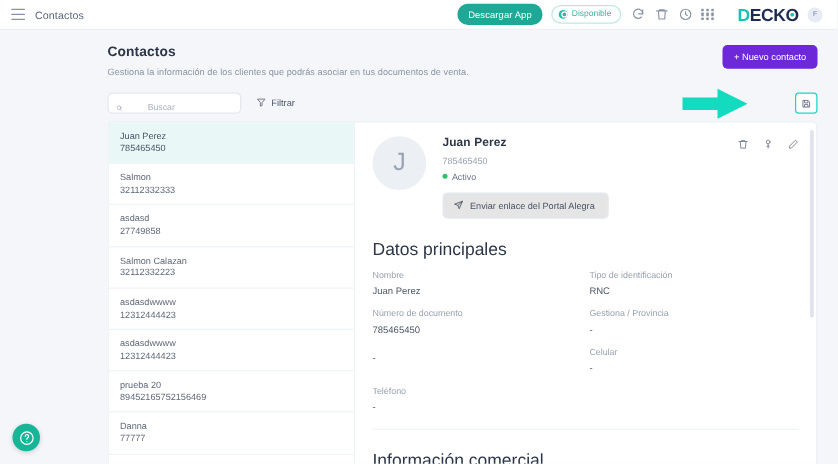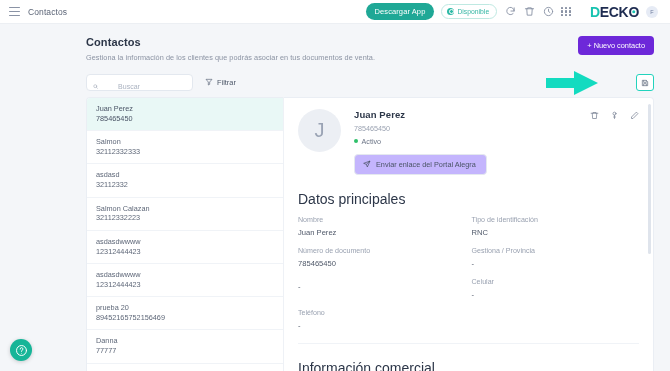--- a/index.html
+++ b/index.html
@@ -108,21 +108,21 @@
     color:#9aa3b4; font-size:20px; font-weight:300; flex:none;
   }
   .dh-info { margin-left: 13px; flex:1; }
   .dh-name { font-size:9.5px; font-weight:700; color:#2c3648; letter-spacing:.1px;}
   .dh-doc { font-size:7.2px; color:#9aa2b1; margin-top:4px; }
   .dh-status { display:flex; align-items:center; gap:3.5px; margin-top:3.5px; }
   .dot-green { width:4px; height:4px; border-radius:50%; background:#2fc06a; }
   .dh-status span { font-size:7.2px; color:#6b7policy; color:#6b7486; }
   .btn-portal {
     margin-top: 8px; display:inline-flex; align-items:center; gap:5px;
-    border:1px solid #e4e8ef; border-radius:4px; background:#c4b5fd;
+    border:1px solid #e4e8ef; border-radius:4px; background:#e5e5e5;
     padding: 5px 10px 5.5px 8px; font-size:7.3px; color:#4a5466; cursor:pointer; white-space:nowrap;
   }
   .dh-actions { display:flex; gap:11px; margin-top: 2px; }
   .act-ic { width:9px; height:9px; cursor:pointer; color:#7b8496; display:flex; }
   .act-ic svg { width:9px; height:9px; display:block; }
 
   .section-title { font-size:14px; font-weight:400; color:#2c3648; margin-top: 16px; }
   .fields { display:grid; grid-template-columns: 1fr 1fr; row-gap: 10px; column-gap: 6px; margin-top: 9px; }
   .field-label { font-size:7.1px; color:#9aa2b1; }
   .field-value { font-size:7.6px; color:#4f5869; margin-top:4px; }
@@ -247,21 +247,21 @@
             <div class="list-item active">
               <div class="li-name">Juan Perez</div>
               <div class="li-doc">785465450</div>
             </div>
             <div class="list-item">
               <div class="li-name">Salmon</div>
               <div class="li-doc">32112332333</div>
             </div>
             <div class="list-item">
               <div class="li-name">asdasd</div>
-              <div class="li-doc">32112332</div>
+              <div class="li-doc">27749858</div>
             </div>
             <div class="list-item">
               <div class="li-name">Salmon Calazan</div>
               <div class="li-doc">32112332223</div>
             </div>
             <div class="list-item">
               <div class="li-name">asdasdwwww</div>
               <div class="li-doc">12312444423</div>
             </div>
             <div class="list-item">

